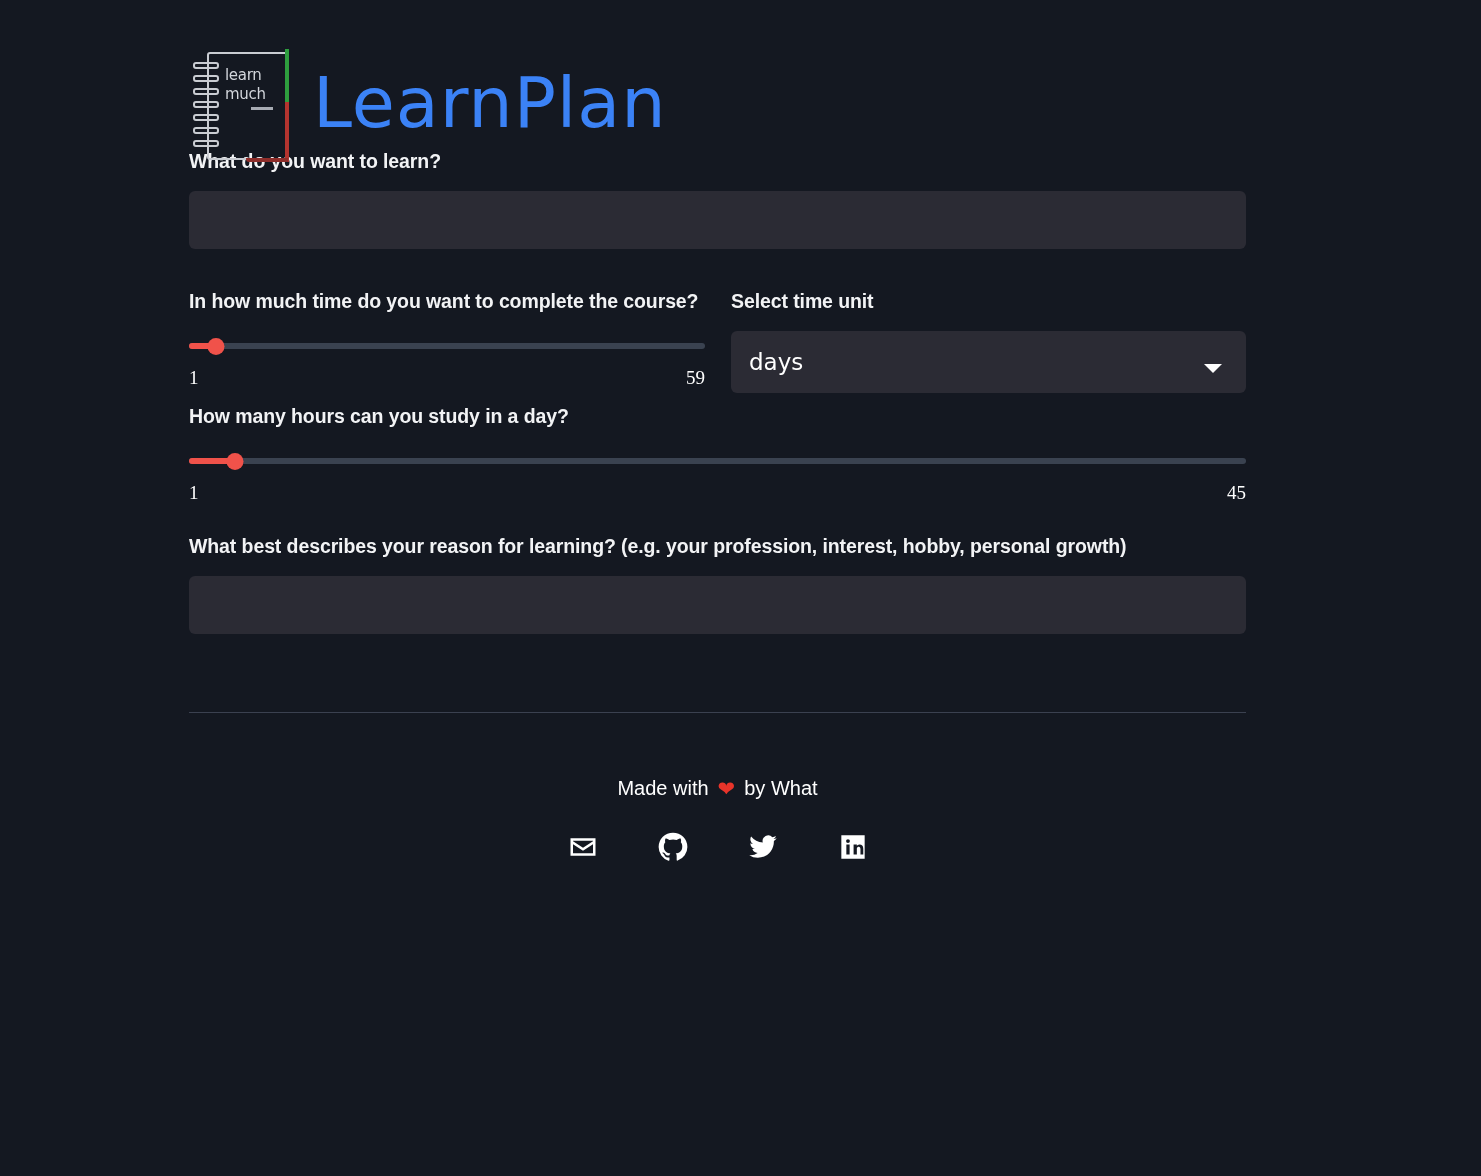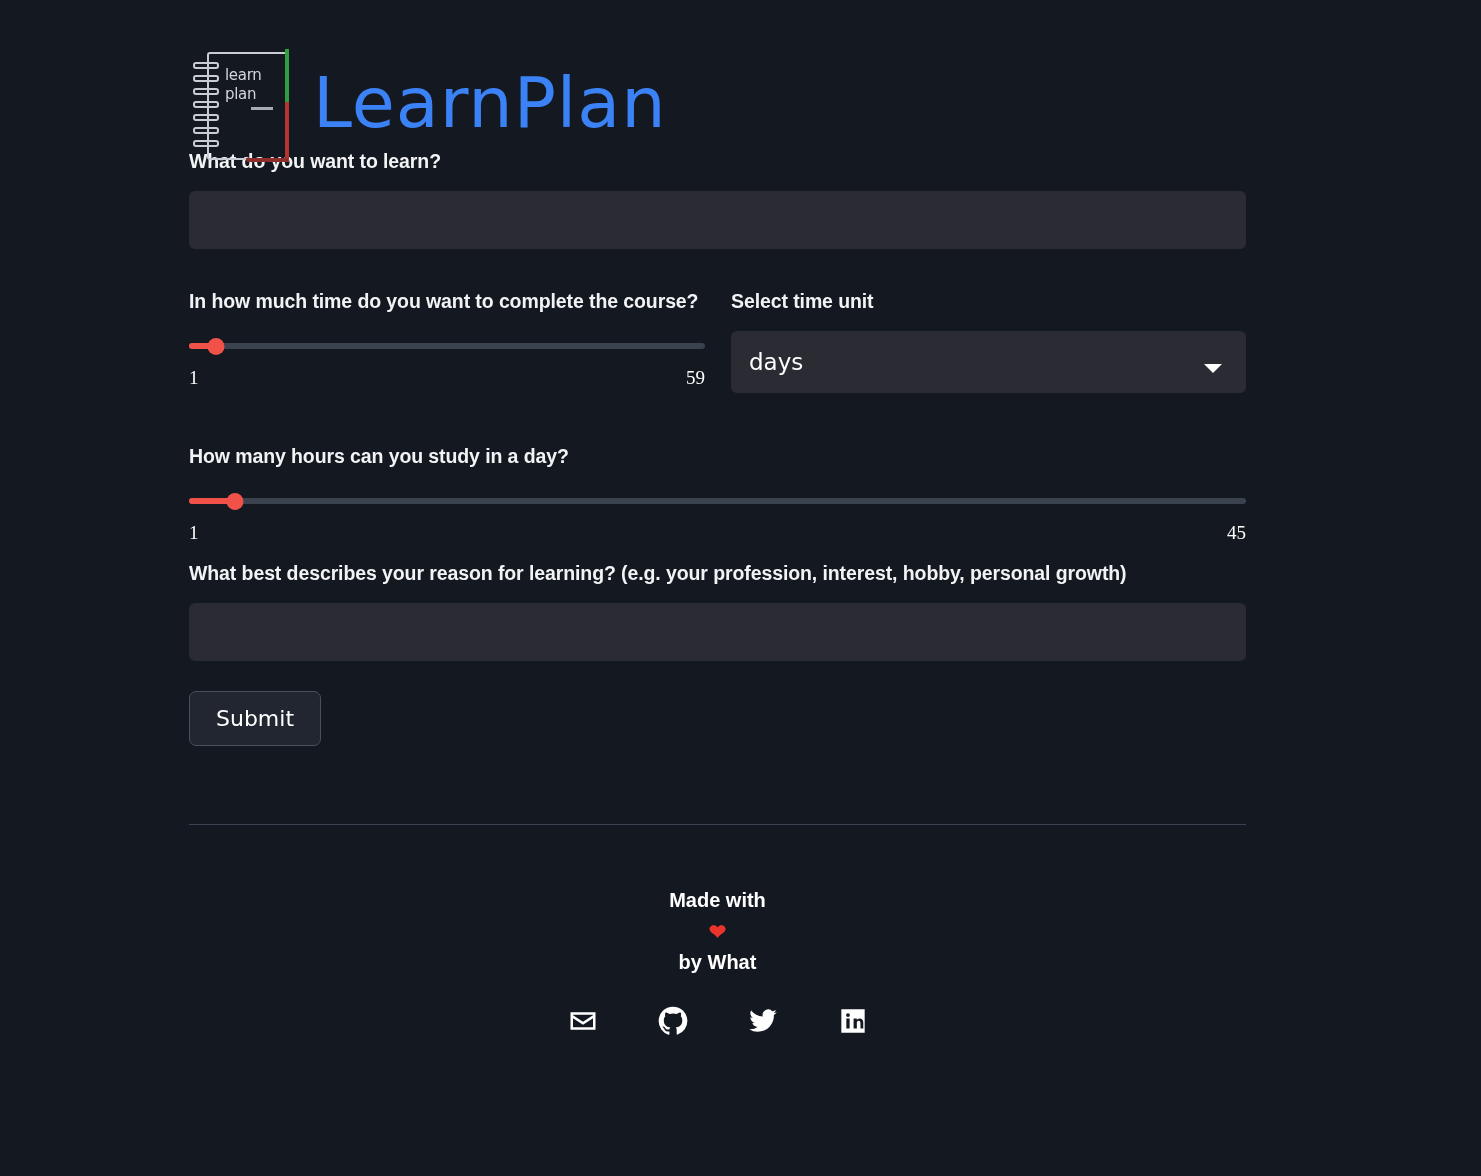--- a/index.html
+++ b/index.html
@@ -255,27 +255,26 @@
     margin-top: 78px;
     height: 1px;
     background: #3b4150;
     width: 100%;
   }
 
   
   .footer { margin-top: 64px; text-align: center; }
   .made-with {
     font-size: 20px;
-    font-weight: bold;
+    font-weight: normal;
     color: #ffffff;
     display: flex;
     justify-content: center;
     align-items: center;
     gap: 9px;
-    flex-direction: column;
   }
   .heart { color: #e8342a; font-size: 21px; line-height: 1; }
   .socials {
     margin-top: 30px;
     display: flex;
     justify-content: center;
     gap: 56px;
   }
   .social-link {
     width: 34px; height: 34px;
@@ -298,21 +297,21 @@
           <i></i>
             <i></i>
             <i></i>
             <i></i>
             <i></i>
             <i></i>
             <i></i>
         </div>
         <div class="nb-text">
           <div>learn</div>
-          <div>plan</div>
+          <div>much</div>
         </div>
         <div class="nb-line"></div>
         <div class="ribbon-green"></div>
         <div class="ribbon-red"></div>
         <div class="ribbon-red-foot"></div>
       </div>
       <div class="logo-word">LearnPlan</div>
     </div>
 
     
@@ -344,43 +343,42 @@
         <div class="select-wrap">
           <div class="select-box">
             <span>days</span>
           </div>
           <span class="select-caret"></span>
         </div>
       </div>
     </div>
 
     
-    <div style="margin-top:40px;">
+    <div style="">
       <div class="field-label">How many hours can you study in a day?</div>
       <div class="slider-wrap">
         <div class="slider-value" id="hrs-val" style="left: 4.34783%;">2</div>
         <div class="slider-track">
           <div class="track-bg"></div>
           <div class="track-fill" id="hrs-fill" style="width: 4.34783%;"></div>
           <div class="thumb" id="hrs-thumb" style="left: 4.34783%;"></div>
         </div>
         <div class="minmax">
           <span>1</span>
           <span>45</span>
         </div>
       </div>
     </div>
 
     
-    <div style="margin-top:18px;">
+    <div style="margin-top:31px;">
       <div class="field-label">What best describes your reason for learning? (e.g. your profession, interest, hobby, personal growth)</div>
       <input class="text-input" type="text" placeholder="" style="">
     </div>
 
-    <button class="submit-btn">Submit</button>
 
     <div class="divider"></div>
 
     
     <div class="footer">
       <div class="made-with">
         <span>Made with</span>
         <span class="heart">❤</span>
         <span>by What</span>
       </div>

